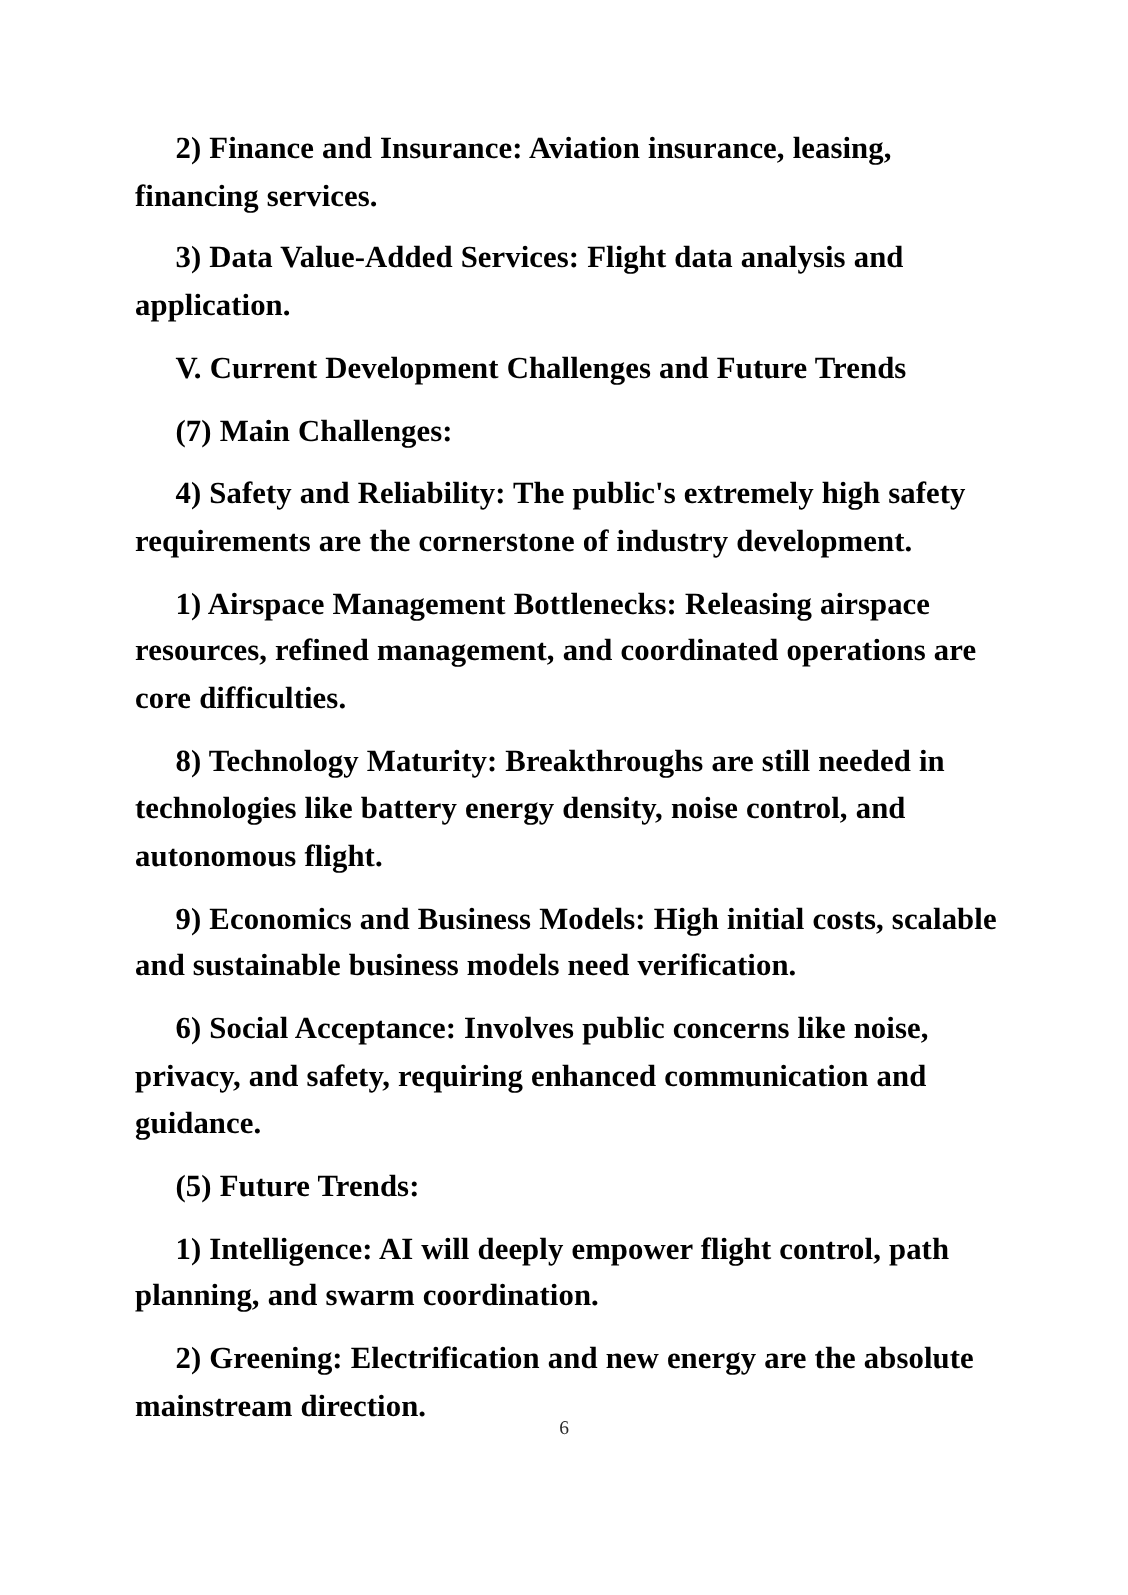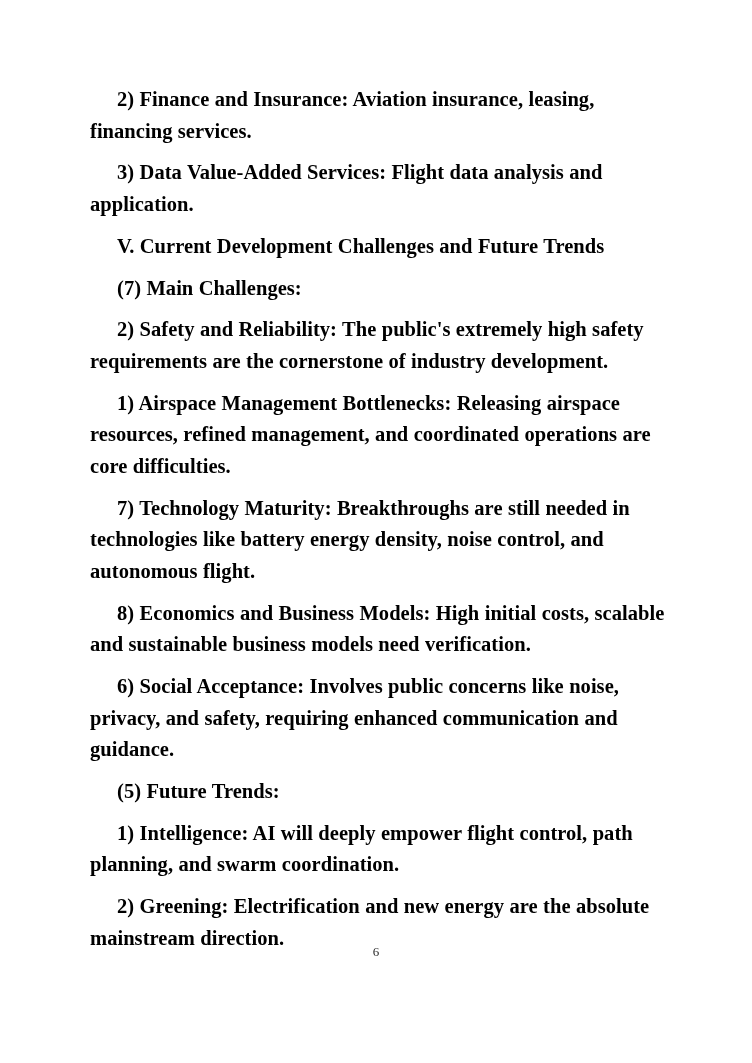--- a/index.html
+++ b/index.html
@@ -65,24 +65,24 @@
 </head>
 <body>
 
 <div class="page">
 
   <div class="content">
       <p class="para">2) Finance and Insurance: Aviation insurance, leasing, financing services.</p>
       <p class="para">3) Data Value-Added Services: Flight data analysis and application.</p>
       <p class="para heading">V. Current Development Challenges and Future Trends</p>
       <p class="para">(7) Main Challenges:</p>
-      <p class="para">2) Safety and Reliability: The public's extremely high safety requirements are the cornerstone of industry development.</p>
+      <p class="para">4) Safety and Reliability: The public's extremely high safety requirements are the cornerstone of industry development.</p>
       <p class="para">1) Airspace Management Bottlenecks: Releasing airspace resources, refined management, and coordinated operations are core difficulties.</p>
-      <p class="para">7) Technology Maturity: Breakthroughs are still needed in technologies like battery energy density, noise control, and autonomous flight.</p>
-      <p class="para">8) Economics and Business Models: High initial costs, scalable and sustainable business models need verification.</p>
+      <p class="para">8) Technology Maturity: Breakthroughs are still needed in technologies like battery energy density, noise control, and autonomous flight.</p>
+      <p class="para">9) Economics and Business Models: High initial costs, scalable and sustainable business models need verification.</p>
       <p class="para">6) Social Acceptance: Involves public concerns like noise, privacy, and safety, requiring enhanced communication and guidance.</p>
       <p class="para">(5) Future Trends:</p>
       <p class="para">1) Intelligence: AI will deeply empower flight control, path planning, and swarm coordination.</p>
       <p class="para">2) Greening: Electrification and new energy are the absolute mainstream direction.</p>
     </div>
 
   <div class="page-number">6</div>
 
 </div>
 

